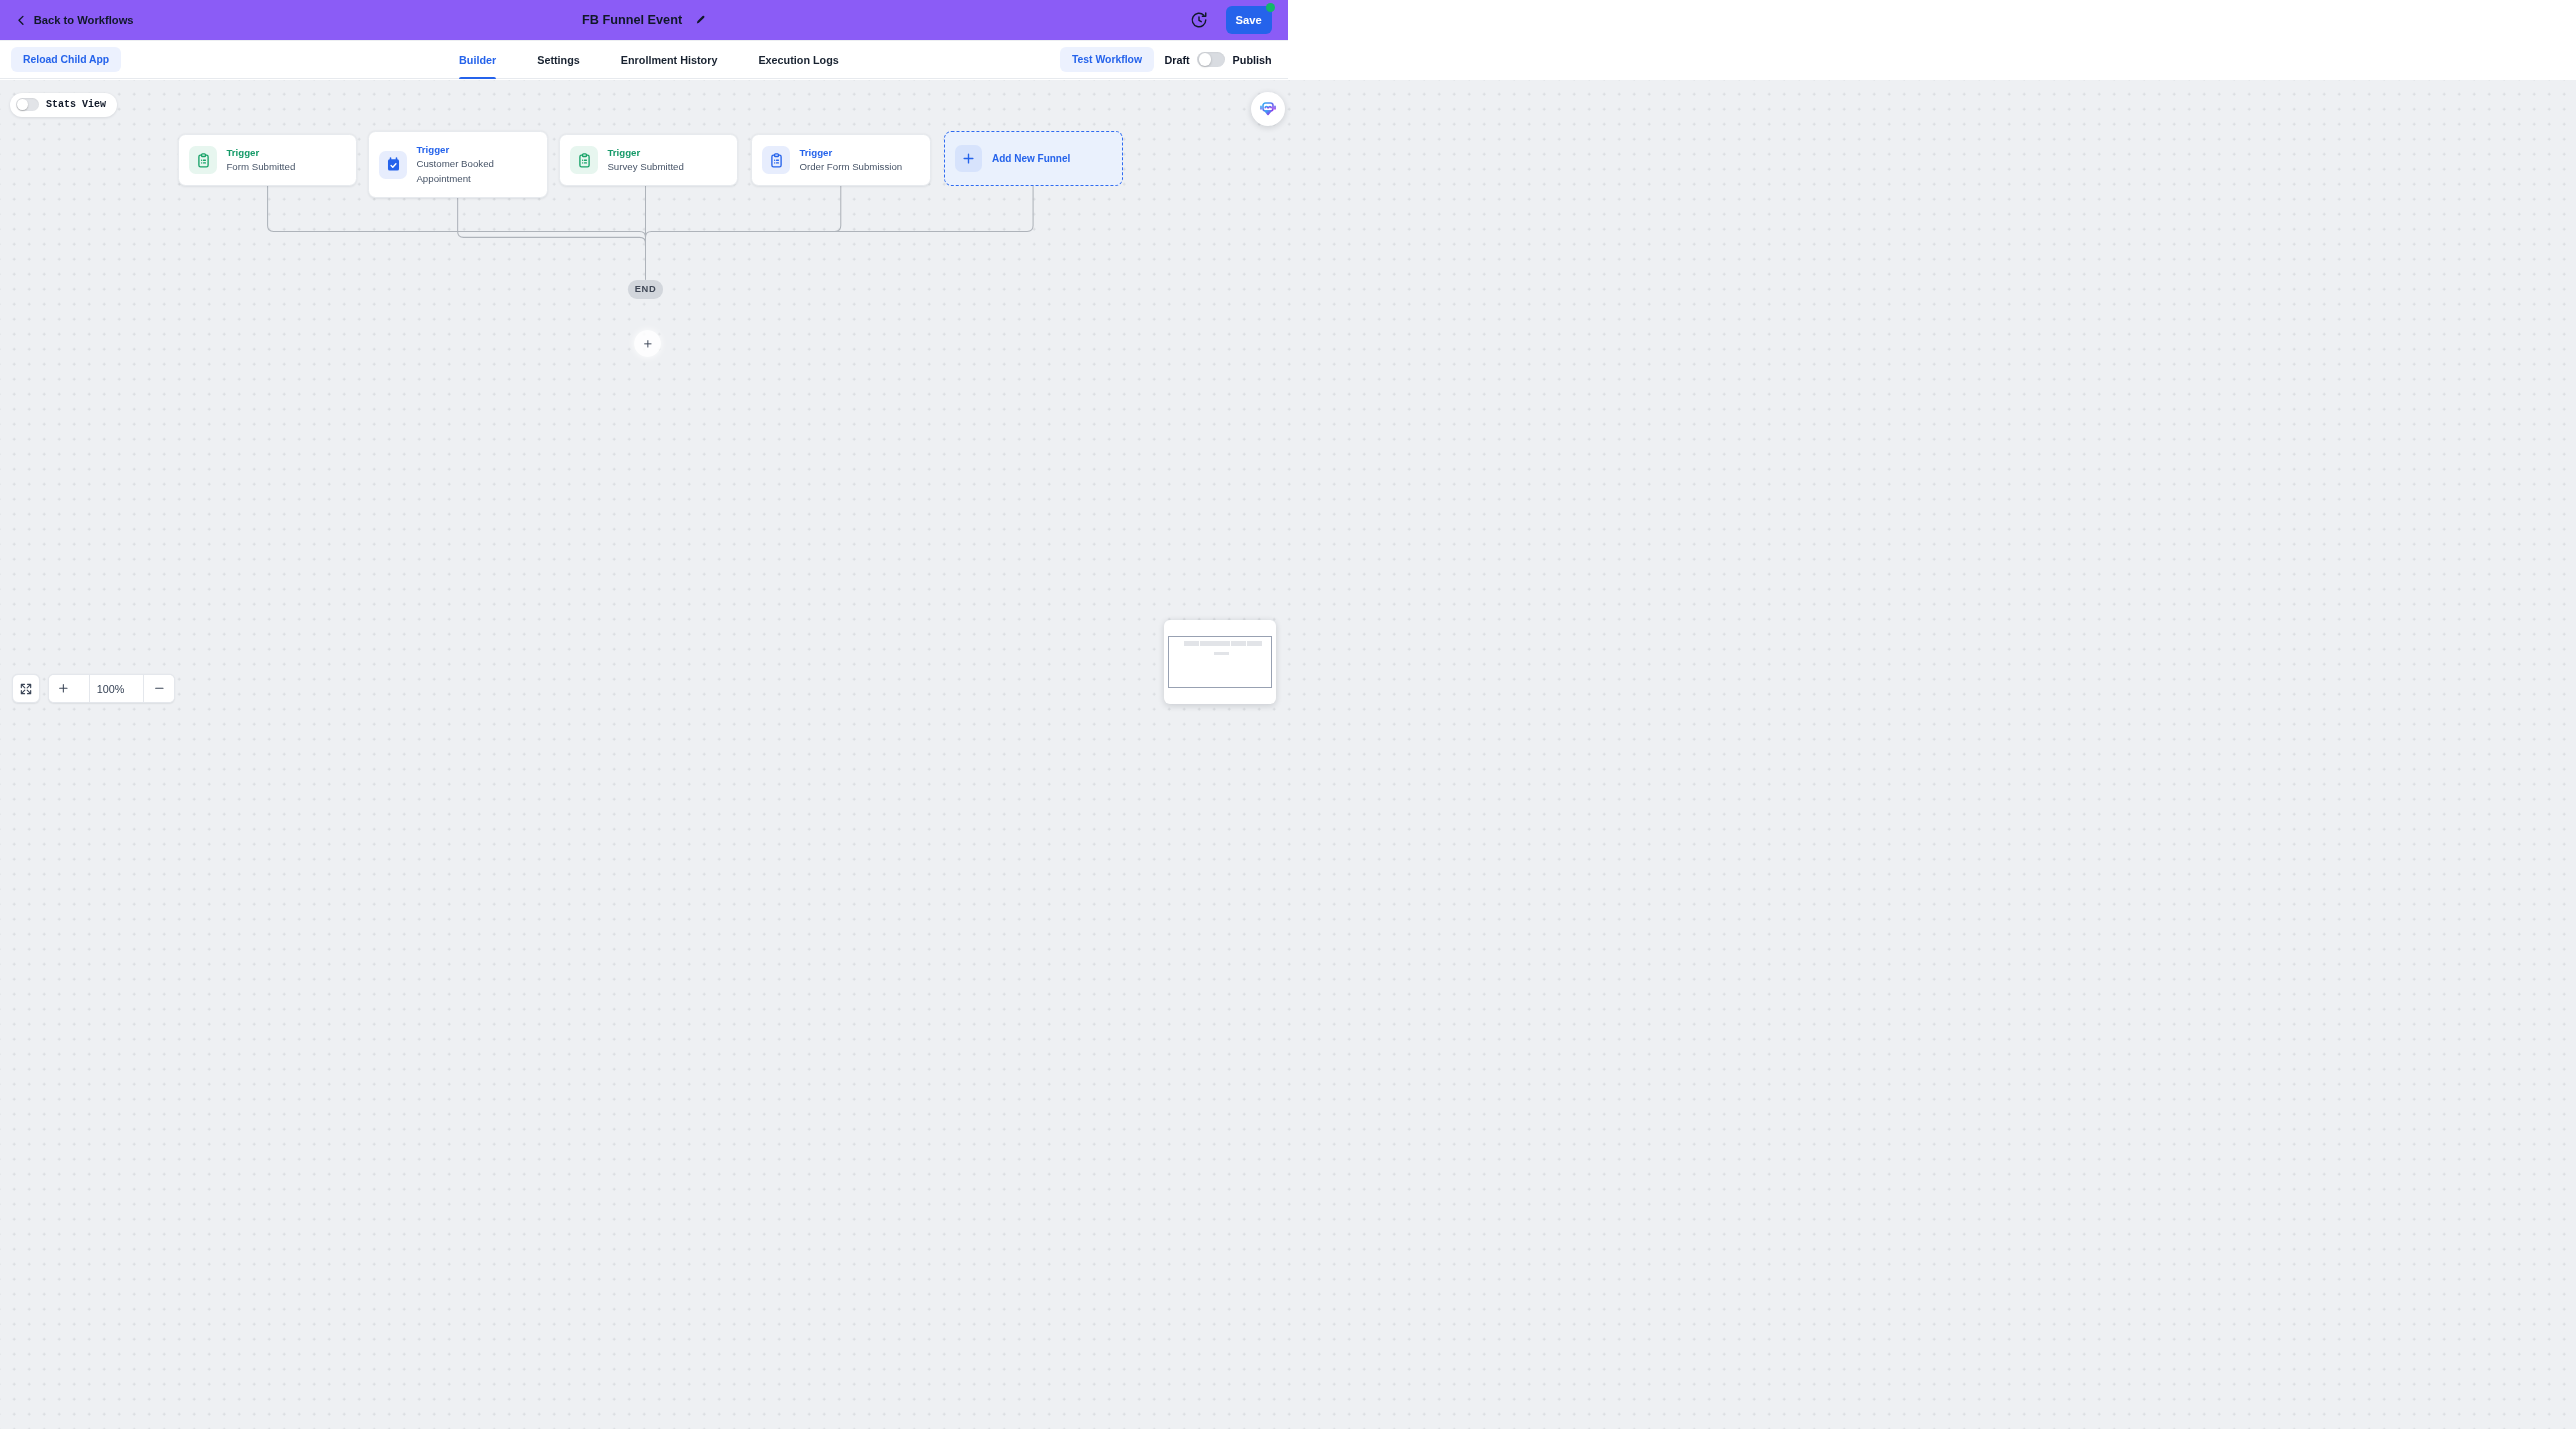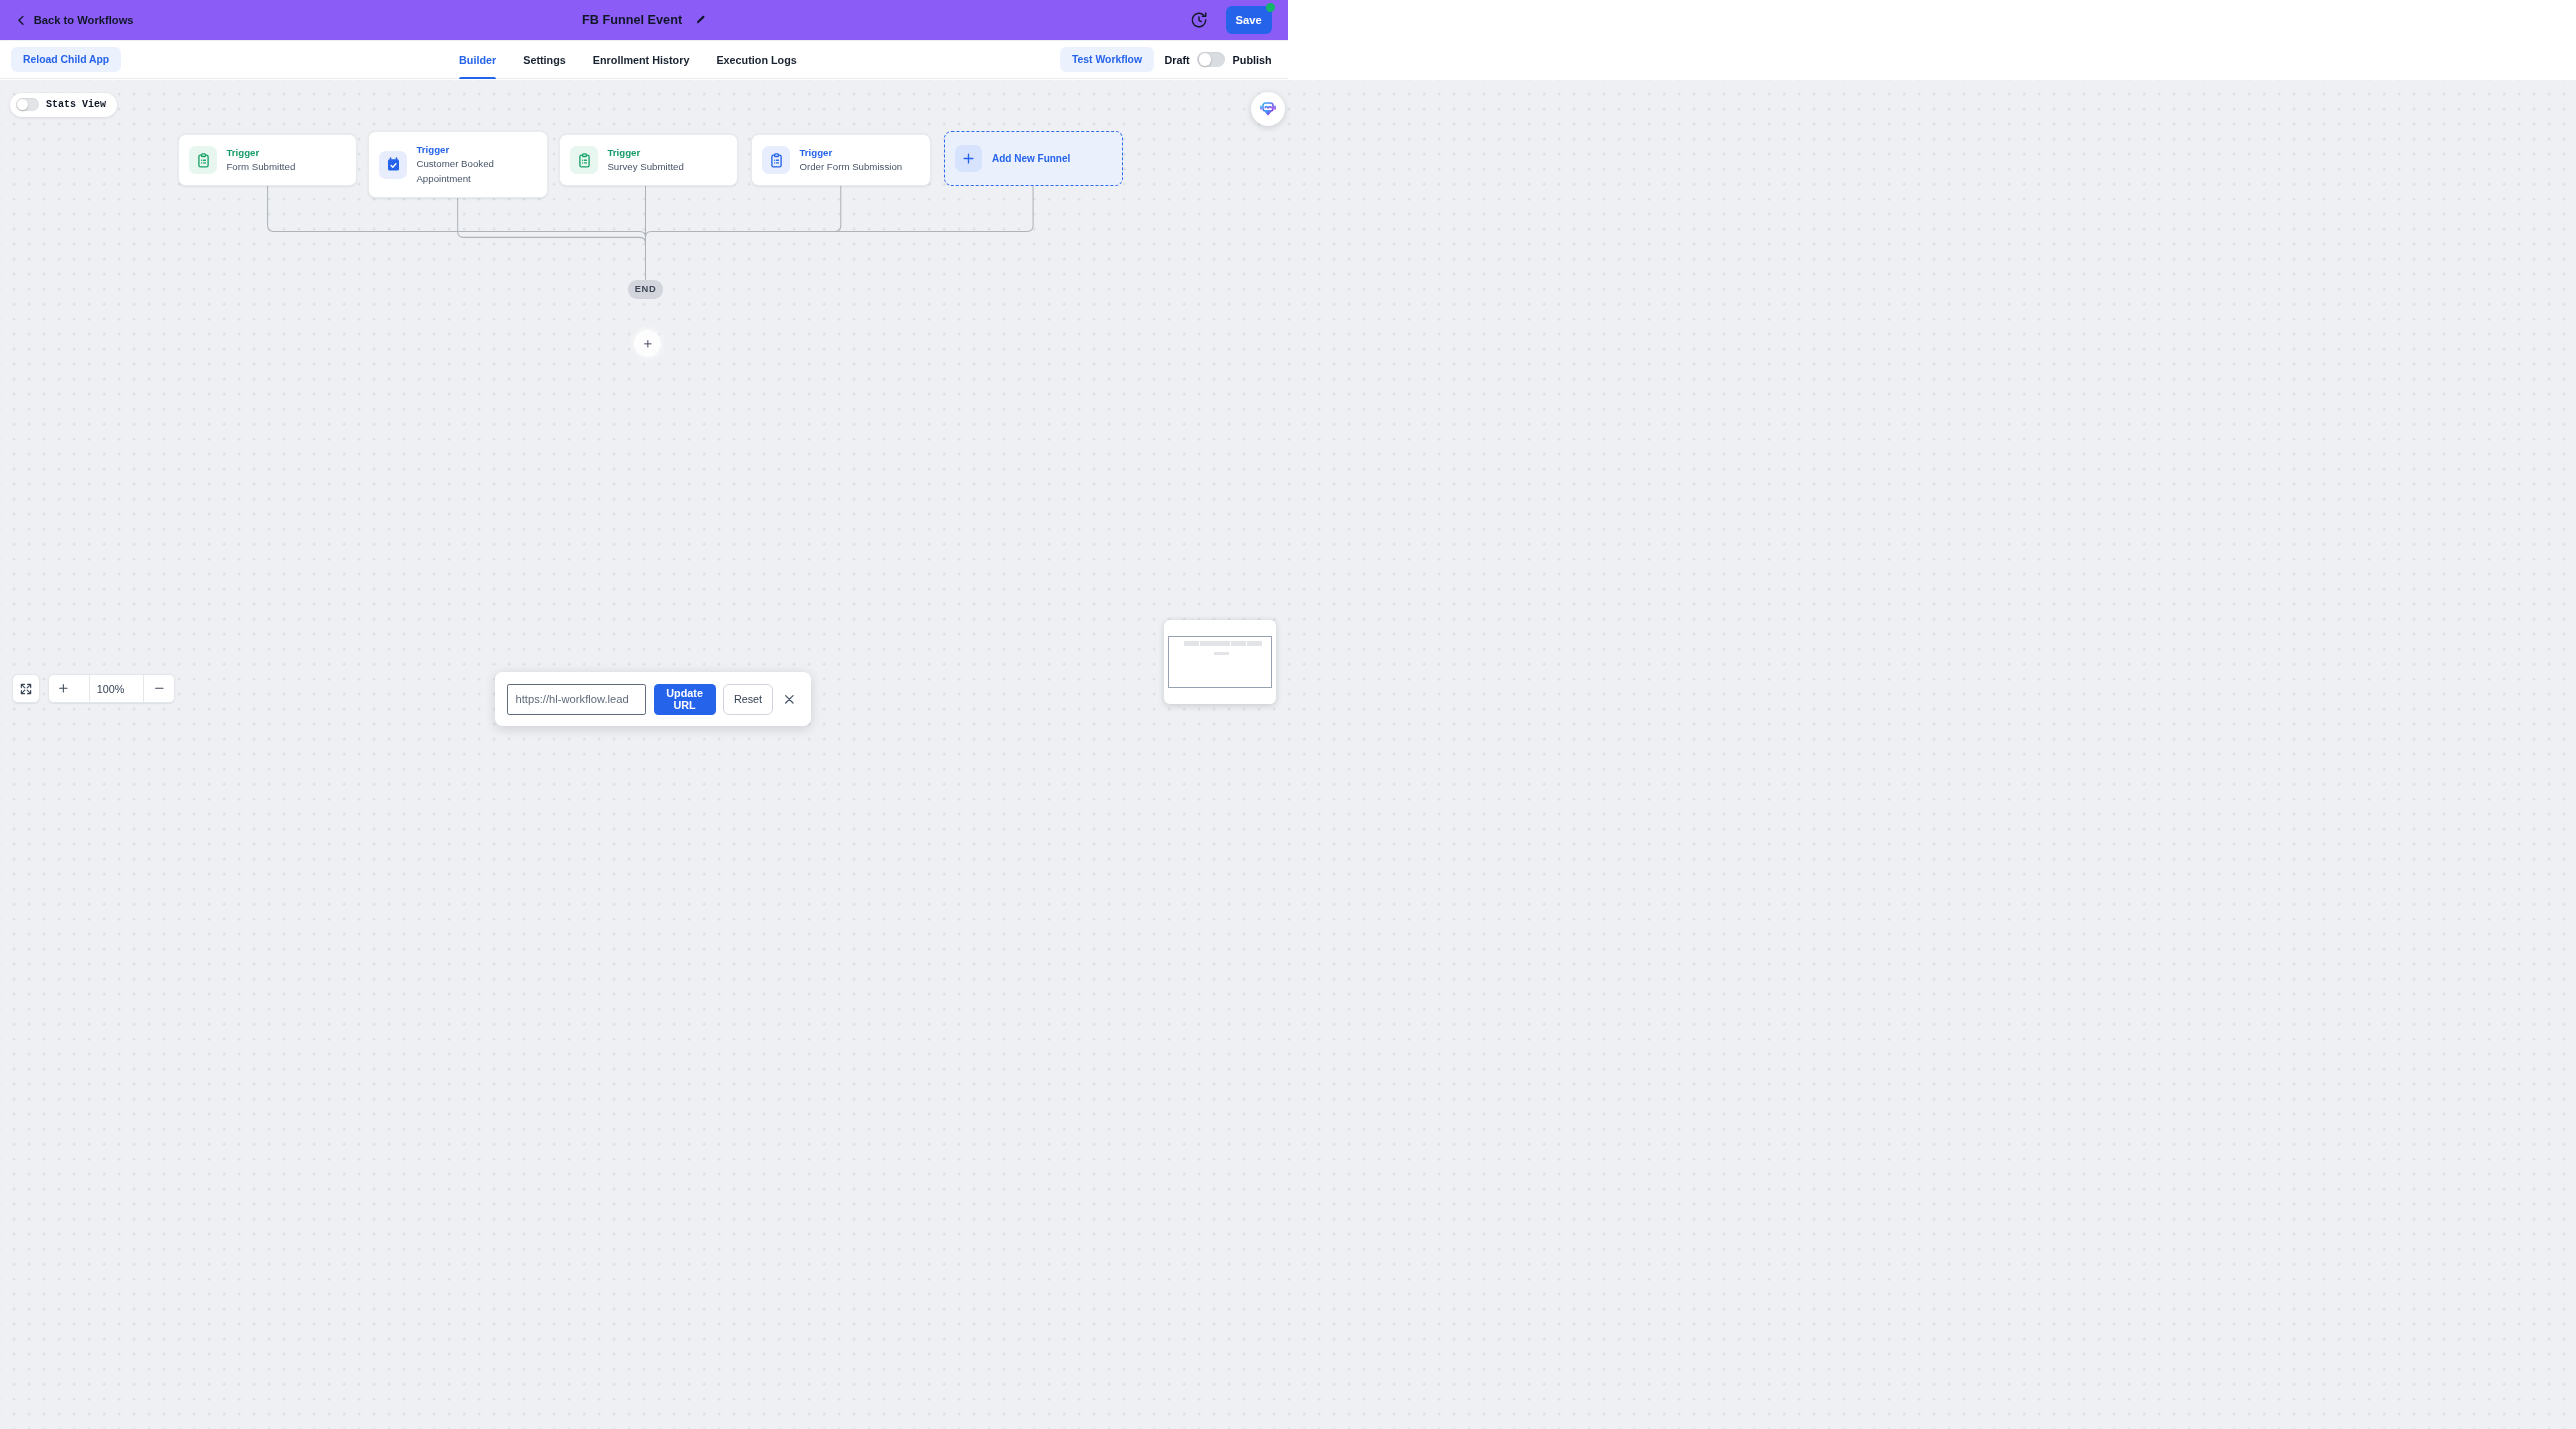--- a/index.html
+++ b/index.html
@@ -24,21 +24,21 @@
   .save-dot { position:absolute; top:-3.7px; right:-3.7px; width:9.7px; height:9.7px;
     border-radius:50%; background:#12b76a; }
 
   
   .toolbar { position:relative; height:38px; background:#fff;
     border-bottom:0.7px solid #e7eaee; display:flex; align-items:center; }
   .pill-btn { height:25px; padding:0 12px; border:none; border-radius:6px;
     background:#ecf1fe; color:#2563eb; font-size:10.4px; font-weight:600;
     cursor:pointer; font-family:inherit; }
   .reload-btn { margin-left:11px; }
-  .tabs { position:absolute; left:459px; top:0; height:38px; display:flex; gap:27px; }
+  .tabs { position:absolute; left:459px; top:0; height:38px; display:flex; gap:41px; }
   .tab { position:relative; height:38px; display:flex; align-items:center;
     font-size:10.8px; font-weight:600; color:#182230; cursor:pointer; }
   .tab.active { color:#2563eb; }
   .tab.active::after { content:""; position:absolute; left:0; right:0; bottom:0;
     height:2.2px; border-radius:2.2px 2.2px 0 0; background:#2563eb; }
   .toolbar-right { position:absolute; right:16.4px; display:flex; align-items:center; gap:10.4px; }
   .draft-publish { display:flex; align-items:center; gap:7.5px; }
   .dp-label { font-size:10.8px; font-weight:600; color:#101828; }
   .switch { position:relative; width:28px; height:15.7px; border-radius:9px;
     background:#d9dce1; cursor:pointer; box-shadow:inset 0 0.7px 1.5px rgba(0,0,0,.06); }
@@ -318,30 +318,20 @@
         </svg>
     </button>
     <div class="zoom-seg zoom-level">100%</div>
     <button class="zoom-seg zoom-out">
       <svg width="12.7" height="12.7" viewBox="0 0 24 24" fill="none" stroke="#3b4657" stroke-width="2" stroke-linecap="round">
           <path d="M5 12h14"></path>
         </svg>
     </button>
   </div>
 
-  <div class="url-panel">
-    <input class="url-input" type="text" value="https://hl-workflow.lead" style="">
-    <button class="update-btn">Update URL</button>
-    <button class="reset-btn">Reset</button>
-    <button class="close-btn">
-      <svg width="12.7" height="12.7" viewBox="0 0 24 24" fill="none" stroke="#475467" stroke-width="2.4" stroke-linecap="round">
-          <path d="M5 5l14 14M19 5 5 19"></path>
-        </svg>
-    </button>
-  </div>
 
   <div class="minimap">
     <div class="mm-viewport">
       <div class="mm-node" style="left:15px; top:4.5px;  width:15px; height:4.5px;"></div>
       <div class="mm-node" style="left:31px; top:4.5px;  width:15px; height:5.2px;"></div>
       <div class="mm-node" style="left:46px; top:4.5px;  width:15px; height:4.5px;"></div>
       <div class="mm-node" style="left:62px; top:4.5px;  width:15px; height:4.5px;"></div>
       <div class="mm-node" style="left:78px;top:4.5px;  width:15px; height:4.5px;"></div>
       <div class="mm-node" style="left:45px; top:15.7px; width:15px; height:2.2px;"></div>
     </div>

